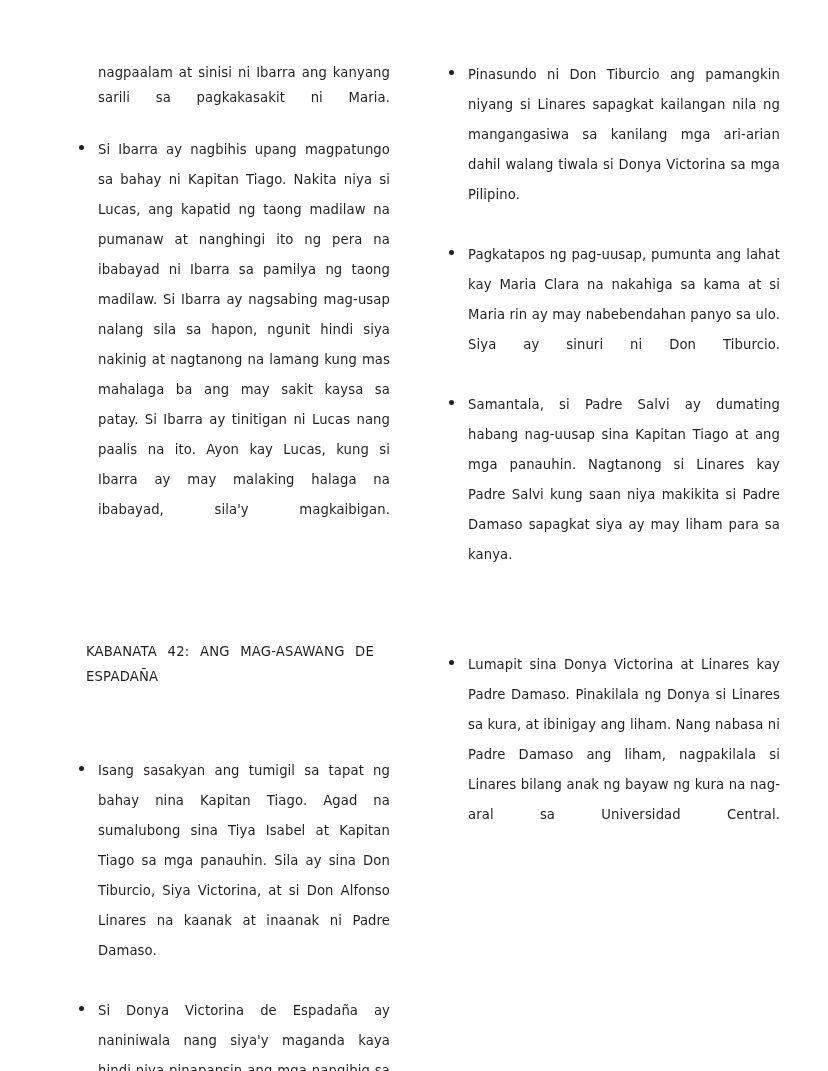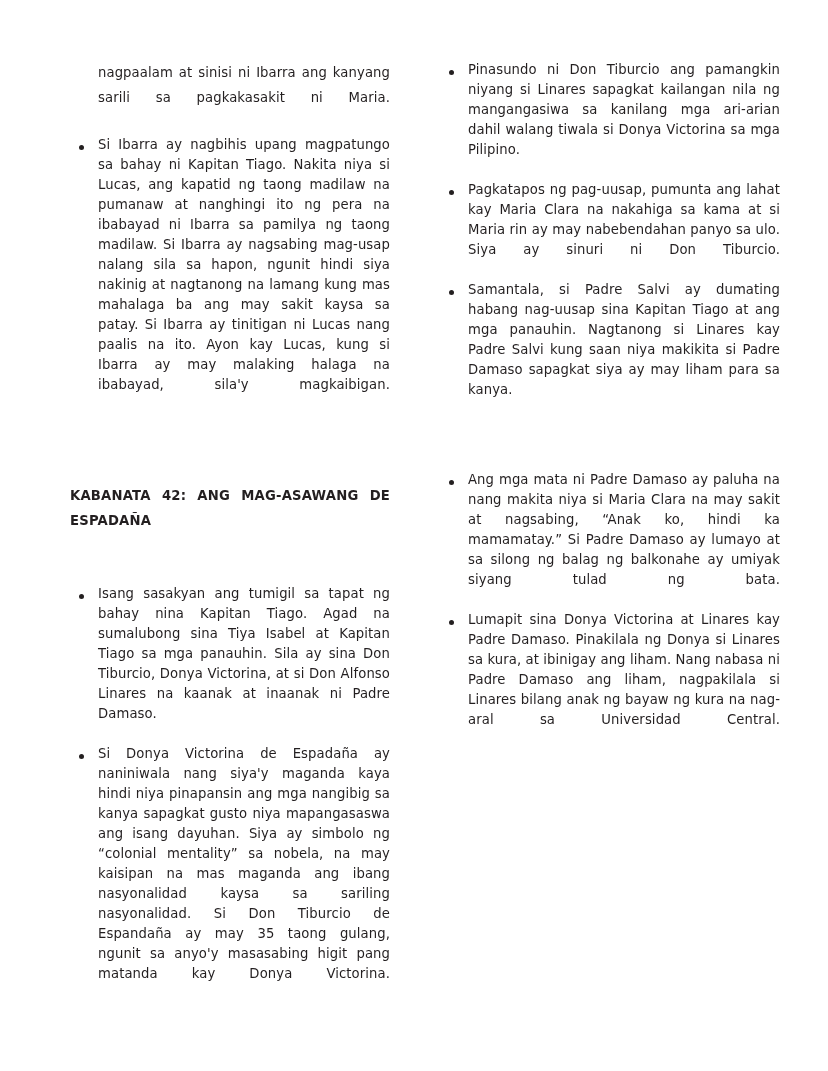--- a/index.html
+++ b/index.html
@@ -54,21 +54,21 @@
     margin: 0;
     padding: 0;
   }
   ul.bullets > li {
     position: relative;
     margin: 0 0 0 28px;
     padding: 0;
     text-align: justify;
     text-justify: inter-word;
     font-size: 13.2px;
-    line-height: 20px;
+    line-height: 30px;
     letter-spacing: 0.1px;
   }
   ul.bullets > li::before {
     content: "";
     position: absolute;
     left: -19px;
     top: 10px;
     width: 5px;
     height: 5px;
     background: #231f20;
@@ -80,23 +80,23 @@
   
   ul.bullets > li > span.txt::after,
   .cont-para::after {
     content: "";
     display: inline-block;
     width: 100%;
   }
 
   h2.kabanata {
     font-size: 13.2px;
-    font-weight: bold;
+    font-weight: normal;
     line-height: 25px;
-    margin: 0;
+    margin: 16px;
     letter-spacing: 0.2px;
     color: #231f20;
   }
   h2.kabanata.justify {
     text-align: justify;
     text-justify: inter-word;
   }
   h2.kabanata.justify > span.txt::after {
     content: "";
     display: inline-block;
@@ -127,21 +127,21 @@
       <div class="spacer-before-heading-42"></div>
 
       <h2 class="kabanata justify">
         <span class="txt">KABANATA 42: ANG MAG-ASAWANG DE ESPADAÑA</span>
       </h2>
 
       <div class="spacer-after-heading-42"></div>
 
       <ul class="bullets">
         <li>
-          <span class="txt">Isang sasakyan ang tumigil sa tapat ng bahay nina Kapitan Tiago. Agad na sumalubong sina Tiya Isabel at Kapitan Tiago sa mga panauhin. Sila ay sina Don Tiburcio, Donya Victorina, at si Don Alfonso Linares na kaanak at inaanak ni Padre Damaso.</span>
+          <span class="txt">Isang sasakyan ang tumigil sa tapat ng bahay nina Kapitan Tiago. Agad na sumalubong sina Tiya Isabel at Kapitan Tiago sa mga panauhin. Sila ay sina Don Tiburcio, Siya Victorina, at si Don Alfonso Linares na kaanak at inaanak ni Padre Damaso.</span>
         </li>
         <li>
           <span class="txt">Si Donya Victorina de Espadaña ay naniniwala nang siya'y maganda kaya hindi niya pinapansin ang mga nangibig sa kanya sapagkat gusto niya mapangasaswa ang isang dayuhan. Siya ay simbolo ng “colonial mentality” sa nobela, na may kaisipan na mas maganda ang ibang nasyonalidad kaysa sa sariling nasyonalidad. Si Don Tiburcio de Espandaña ay may 35 taong gulang, ngunit sa anyo'y masasabing higit pang matanda kay Donya Victorina.</span>
         </li>
 
       </ul>
 
     </div>
 
     <div class="column column-right">
@@ -158,23 +158,20 @@
         </li>
       </ul>
 
       <div class="spacer-before-heading-43"></div>
 
 
       <div class="spacer-after-heading-43"></div>
 
       <ul class="bullets">
         <li>
-          <span class="txt">Ang mga mata ni Padre Damaso ay paluha na nang makita niya si Maria Clara na may sakit at nagsabing, “Anak ko, hindi ka mamamatay.” Si Padre Damaso ay lumayo at sa silong ng balag ng balkonahe ay umiyak siyang tulad ng bata.</span>
-        </li>
-        <li>
           <span class="txt">Lumapit sina Donya Victorina at Linares kay Padre Damaso. Pinakilala ng Donya si Linares sa kura, at ibinigay ang liham. Nang nabasa ni Padre Damaso ang liham, nagpakilala si Linares bilang anak ng bayaw ng kura na nag-aral sa Universidad Central.</span>
         </li>
 
       </ul>
 
     </div>
 
   </div>
 </div>
 

